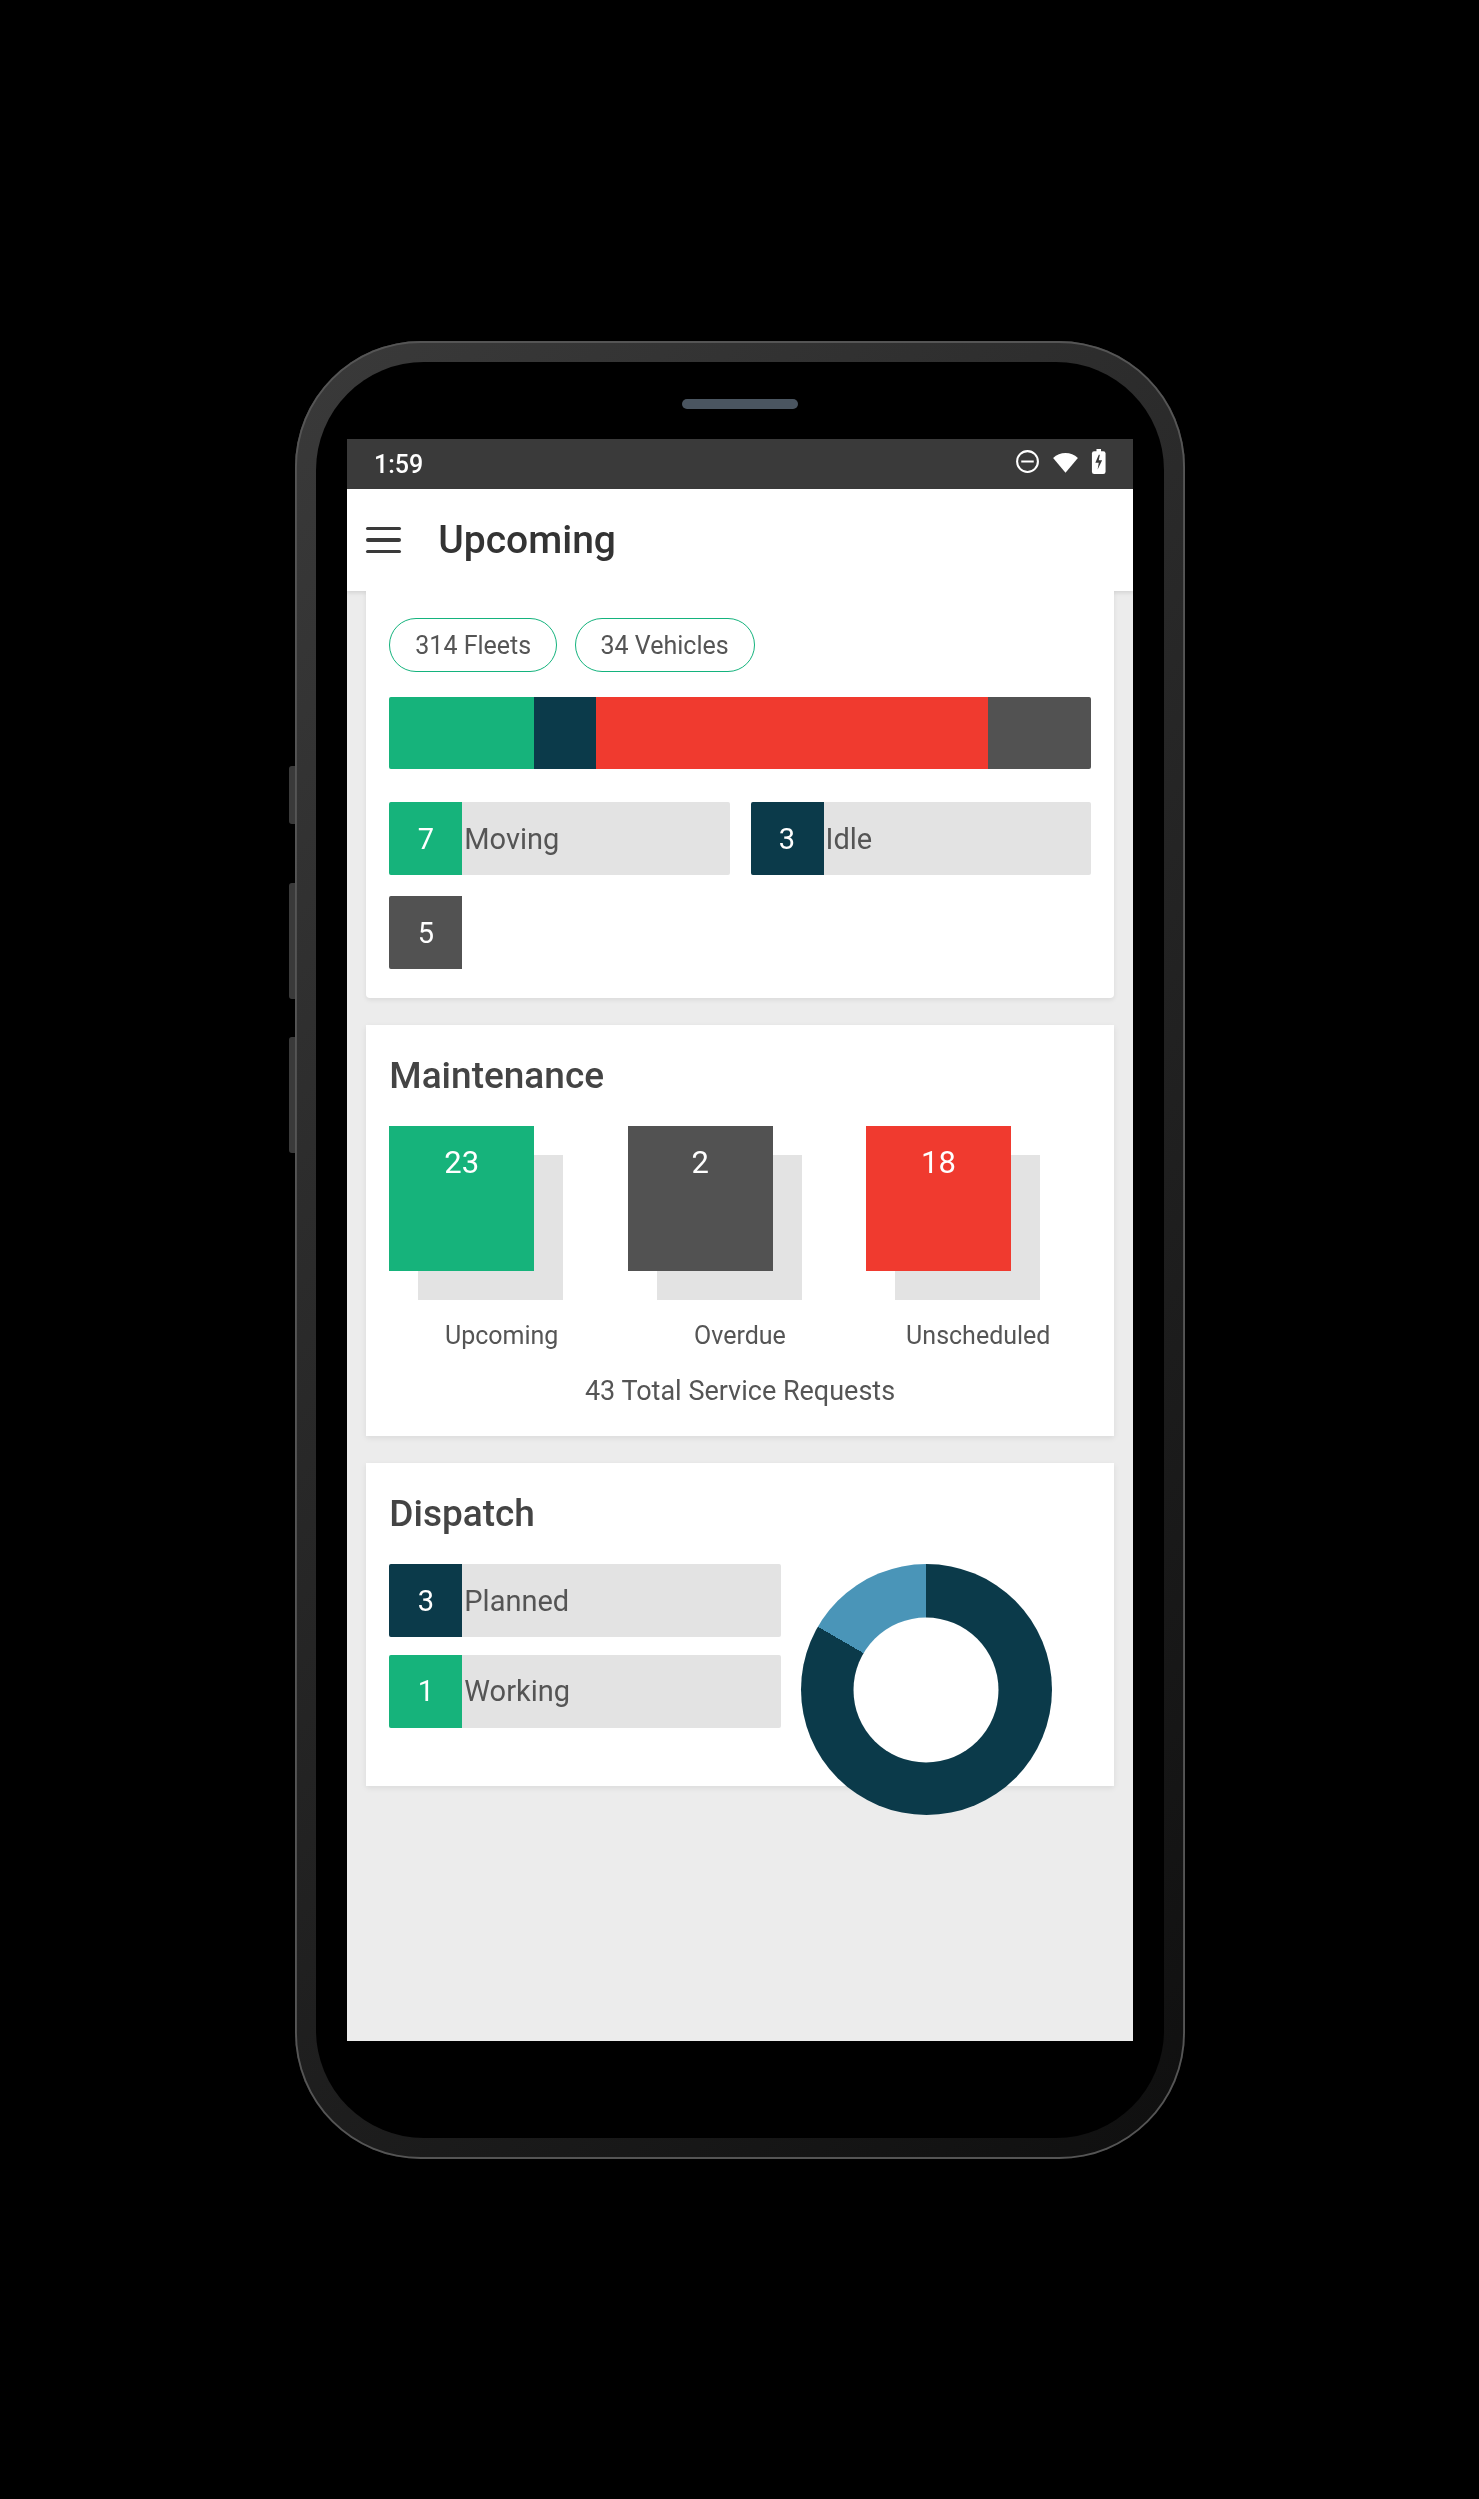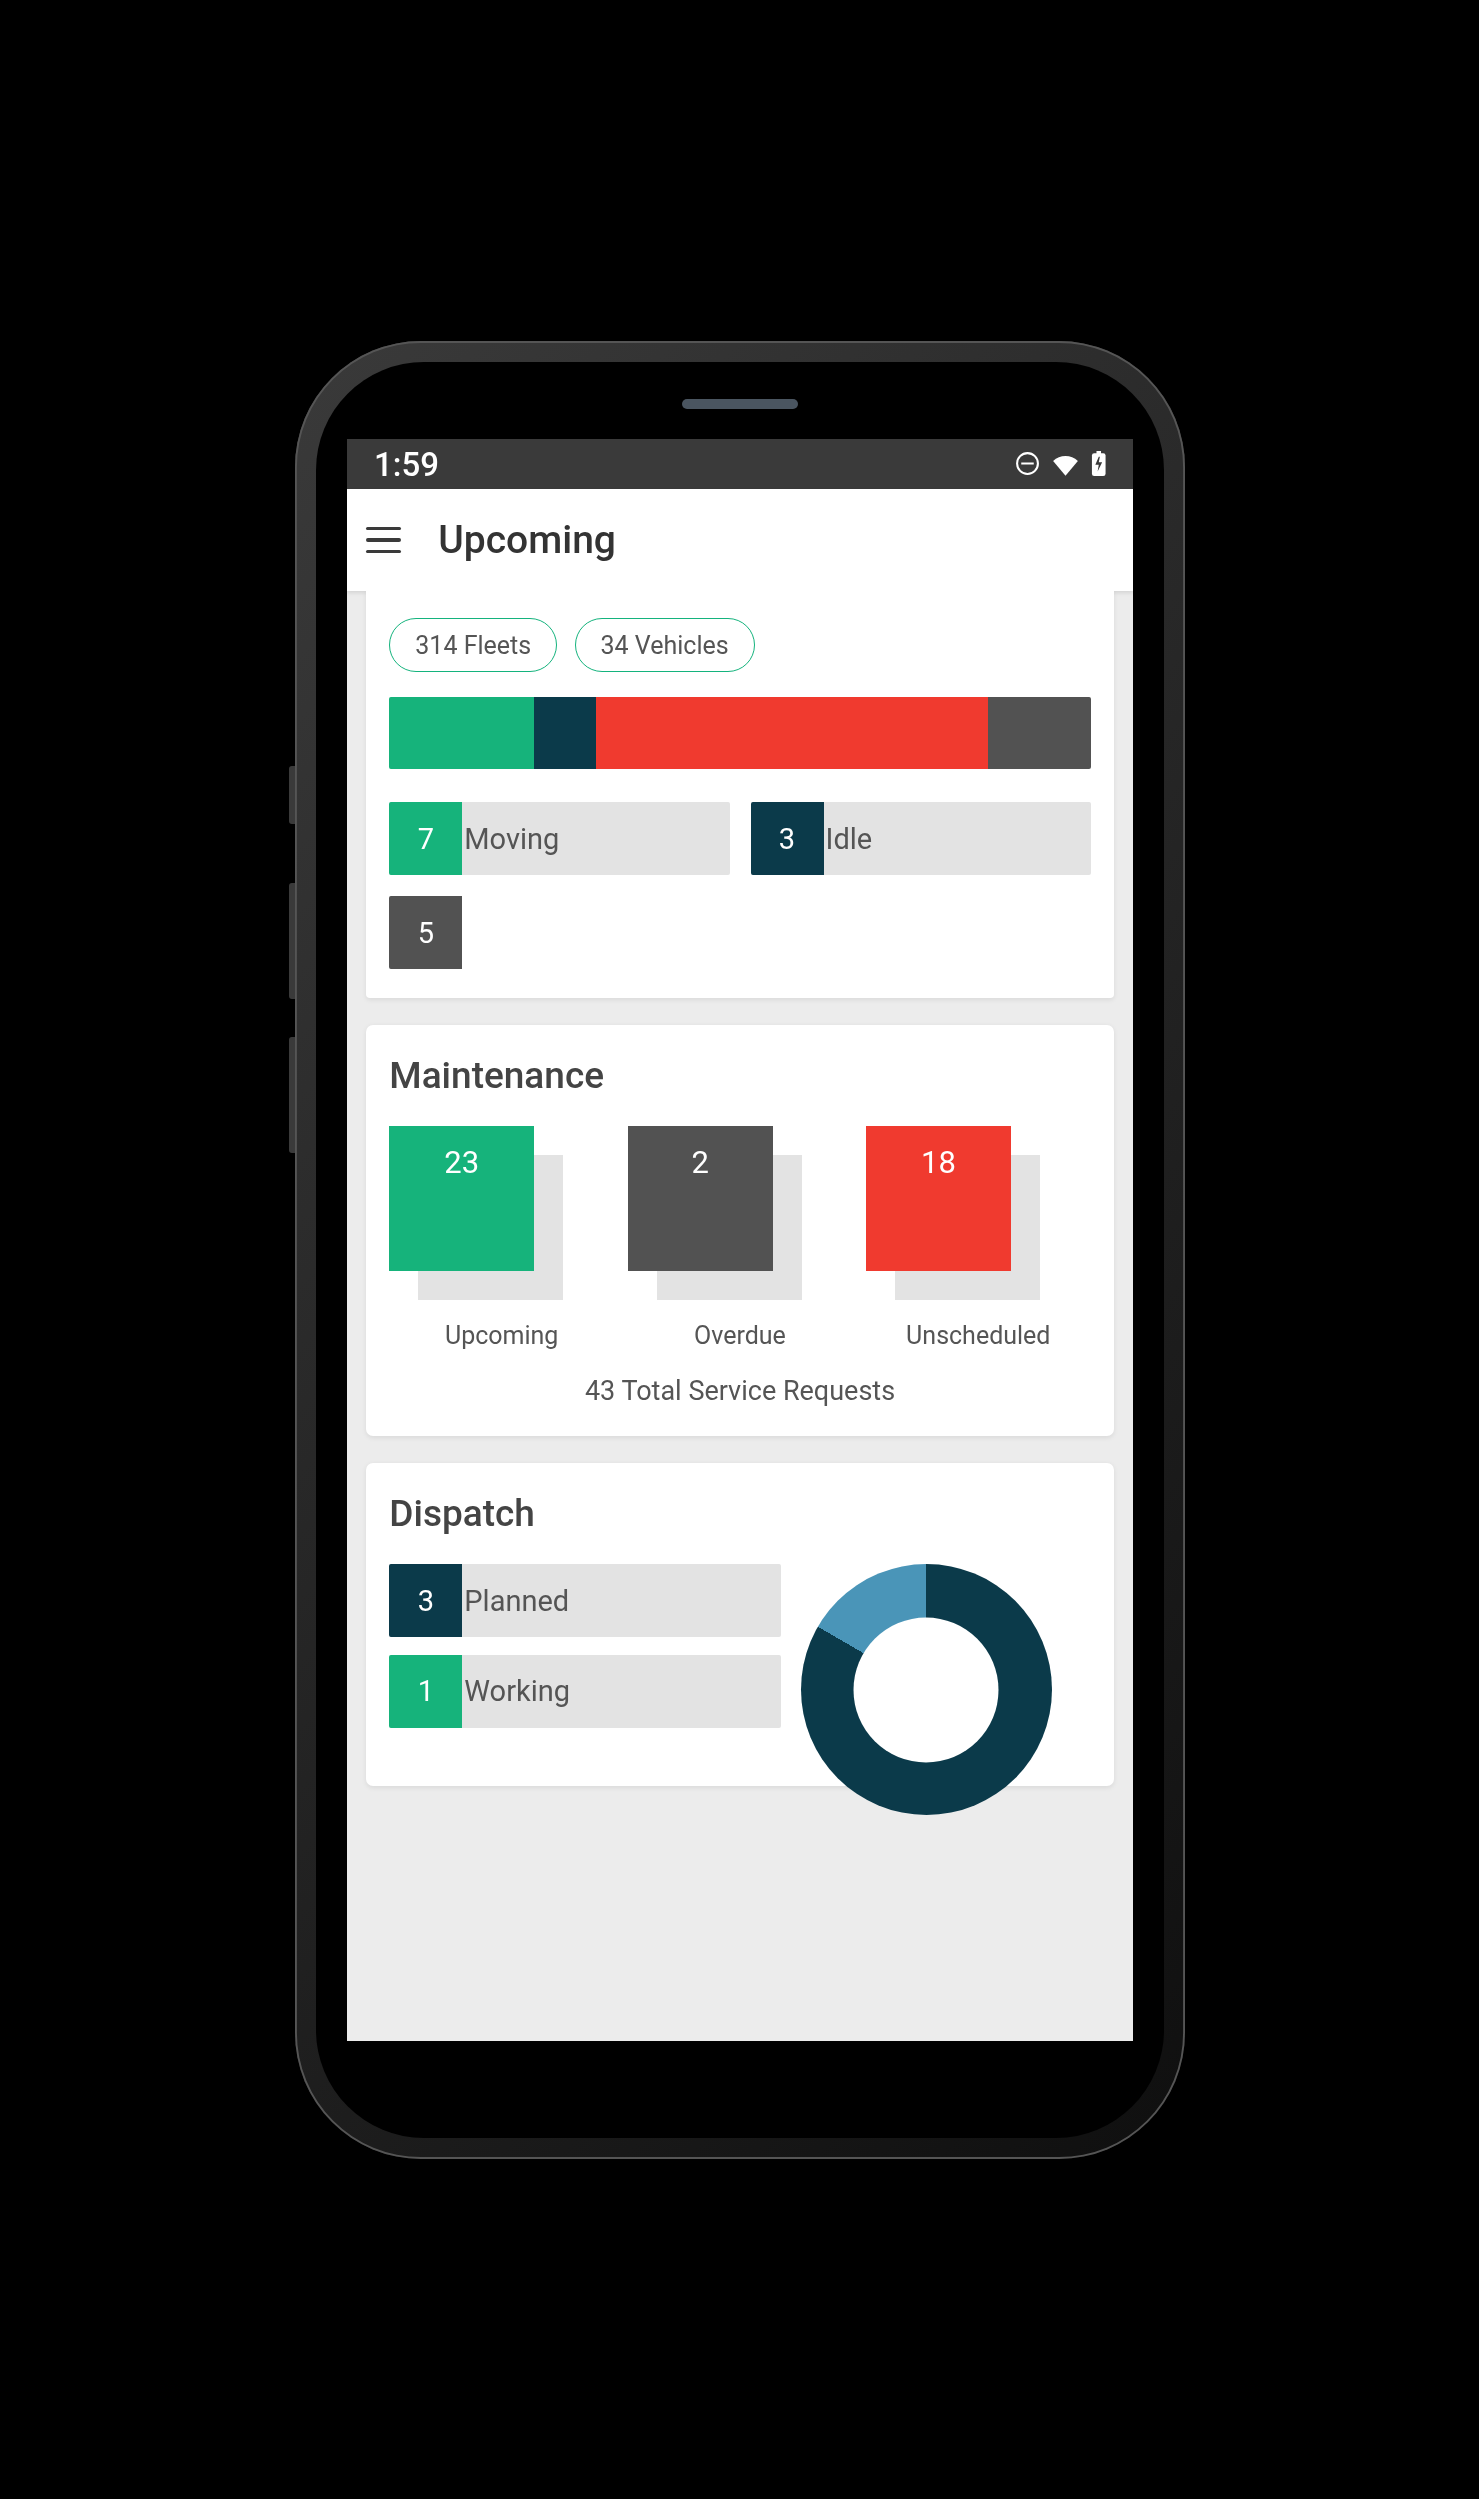--- a/index.html
+++ b/index.html
@@ -61,38 +61,38 @@
     overflow: hidden;
   }
   .status-bar {
     height: 50px;
     background: #3a3a3a;
     color: #fff;
     display: flex;
     align-items: center;
     justify-content: space-between;
     padding: 0 27px;
-    font-size: 33px;
+    font-size: 25px;
     font-weight: 500;
   }
   .status-right { display: flex; align-items: center; gap: 11.6px; }
   .app-bar {
     height: 102px;
     background: #fff;
     display: flex;
     align-items: center;
     padding: 0 19.3px;
     gap: 37px;
     box-shadow: 0 1.9px 3.9px rgba(0,0,0,0.1);
   }
   .hamburger { width: 35px; height: 27px; display:flex; flex-direction:column; justify-content:space-between; cursor:pointer; }
   .hamburger span { display:block; height:3.9px; background:#3a3a3a; border-radius:1.9px; }
   .app-title { font-size: 39px; font-weight: 500; color: #333; }
   .content { padding: 0 19.3px 19.3px 19.3px; height: calc(100% - 152px); overflow: hidden; }
-  .card { background: #fff; border-radius: 7px; padding: 29px 23px; margin-bottom: 27px; box-shadow: 0 1.9px 5.8px rgba(0,0,0,0.08); }
+  .card { background: #fff; border-radius: 0; padding: 29px 23px; margin-bottom: 27px; box-shadow: 0 1.9px 5.8px rgba(0,0,0,0.08); }
   .card.first { border-radius: 0 0 3.9px 3.9px; padding-top: 27px;}
   .chips { display:flex; gap: 17.4px; margin-bottom: 25px; }
   .chip {
     border: 1.9px solid #14b37d;
     color: #555;
     font-size: 25px;
     padding: 11.6px 25px;
     border-radius: 29px;
     font-weight: 400;
   }

